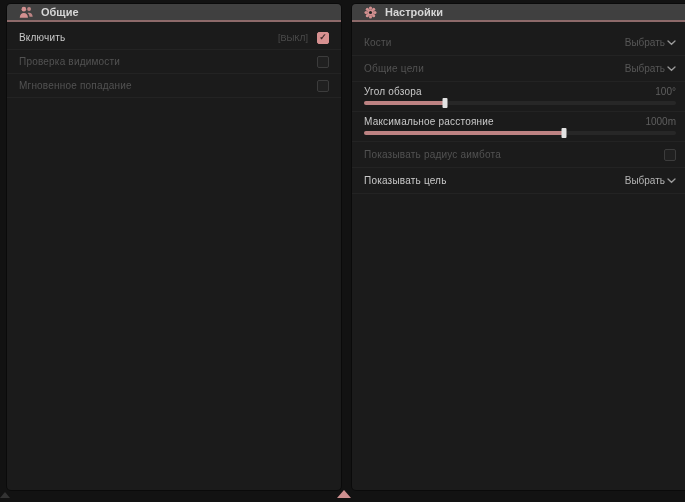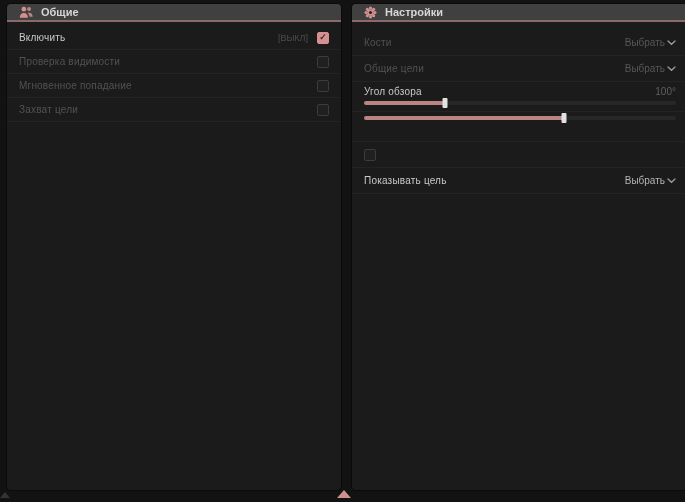--- a/index.html
+++ b/index.html
@@ -97,26 +97,20 @@
         </div>
       </div>
       <div class="row">
         <span class="lbl dim">Проверка видимости</span>
         <div class="right-side">
           <div class="checkbox"></div>
         </div>
       </div>
       <div class="row">
         <span class="lbl dim">Мгновенное попадание</span>
-        <div class="right-side">
-          <div class="checkbox"></div>
-        </div>
-      </div>
-      <div class="row">
-        <span class="lbl dim">Захват цели</span>
         <div class="right-side">
           <div class="checkbox"></div>
         </div>
       </div>
     </div>
 </div>
 
 <div class="panel" id="right-panel">
   <div class="panel-header">
     <span class="hicon">
@@ -169,26 +163,31 @@
         <div class="slider-line">
           <span class="lbl">Угол обзора</span>
           <span class="val">100°</span>
         </div>
         <div class="slider-track">
           <div class="slider-fill" style="width: 26%;"></div>
           <div class="slider-thumb" style="left: 26%;"></div>
         </div>
       </div>
       <div class="row slider-row">
+        <div class="slider-line">
+          <span class="lbl">Максимальное расстояние</span>
+          <span class="val">1000m</span>
+        </div>
         <div class="slider-track">
           <div class="slider-fill" style="width: 64%;"></div>
           <div class="slider-thumb" style="left: 64%;"></div>
         </div>
       </div>
       <div class="row">
+        <span class="lbl dim">Показывать радиус аимбота</span>
         <div class="right-side">
           <div class="checkbox"></div>
         </div>
       </div>
       <div class="row">
         <span class="lbl">Показывать цель</span>
         <div class="right-side">
           <div class="dd">
             <span class="val">Выбрать</span>
             <span class="chev">

